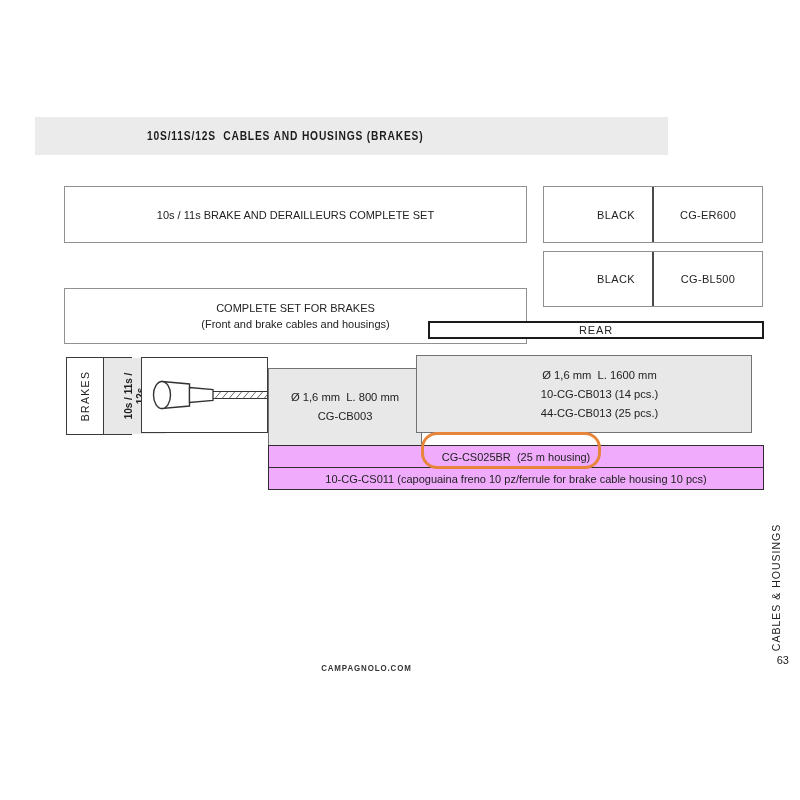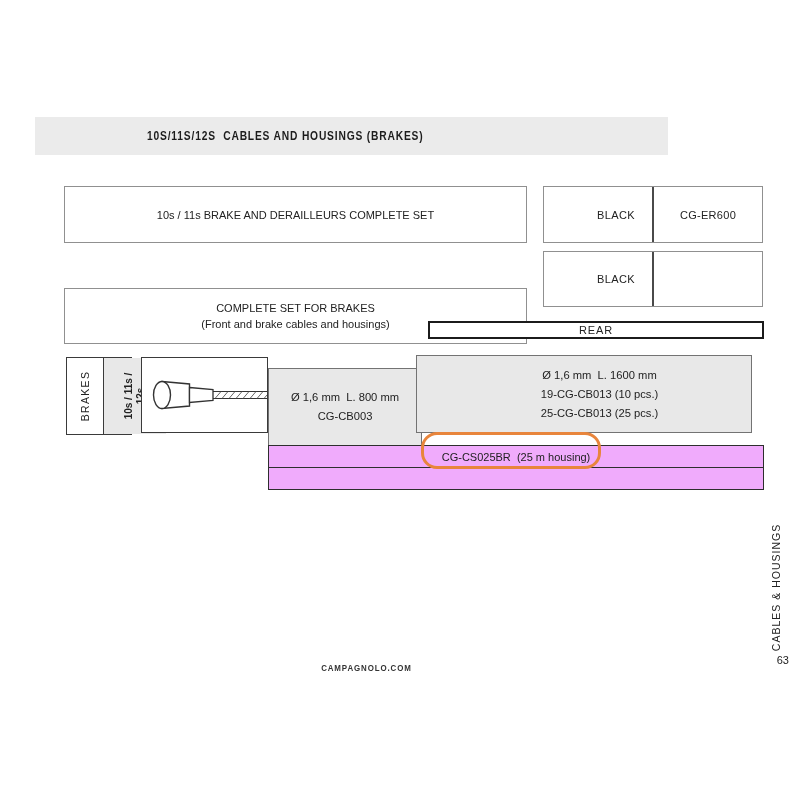--- a/index.html
+++ b/index.html
@@ -92,20 +92,21 @@
     <div class="flexc pair-color">BLACK</div>
     <div class="flexc pair-code">CG-ER600</div>
   </div>
 
   <div class="abs flexc desc-box set-desc-1">
     <div>COMPLETE SET FOR BRAKES</div>
     <div>(Front and brake cables and housings)</div>
   </div>
   <div class="abs pair-box set-pair-1">
     <div class="flexc pair-color">BLACK</div>
+    <div class="flexc pair-code">CG-BL500</div>
   </div>
 
   <div class="abs flexc col-hdr hdr-rear">REAR</div>
 
   <div class="abs brakes-box">
     <div class="flexc brakes-cell">
       <span class="vlabel">BRAKES</span>
     </div>
     <div class="flexc speeds-cell">
       <div class="vspeeds">10s / 11s / 12s</div>
@@ -130,26 +131,27 @@
       </g>
     </svg>
   </div>
 
   <div class="abs flexc data-cell cell-front">
     <div class="ws-pre">Ø 1,6 mm  L. 800 mm</div>
     <div>CG-CB003</div>
   </div>
   <div class="abs flexc data-cell cell-rear">
     <div class="ws-pre">Ø 1,6 mm  L. 1600 mm</div>
-    <div>19-CG-CB013 (10 pcs.)</div>
-    <div>25-CG-CB013 (25 pcs.)</div>
+    <div>10-CG-CB013 (14 pcs.)</div>
+    <div>44-CG-CB013 (25 pcs.)</div>
   </div>
 
   <div class="abs bottom-box">
     <div class="bottom-row first ws-pre">CG-CS025BR  (25 m housing)</div>
+    <div class="bottom-row">10-CG-CS011 (capoguaina freno 10 pz/ferrule for brake cable housing 10 pcs)</div>
   </div>
 
   <div class="abs highlight"></div>
 
   <div class="abs footer">
     <span>CAMPAGNOLO.COM</span>
   </div>
   <div class="abs side-label">CABLES &amp; HOUSINGS</div>
   <div class="abs page-num">63</div>
 

